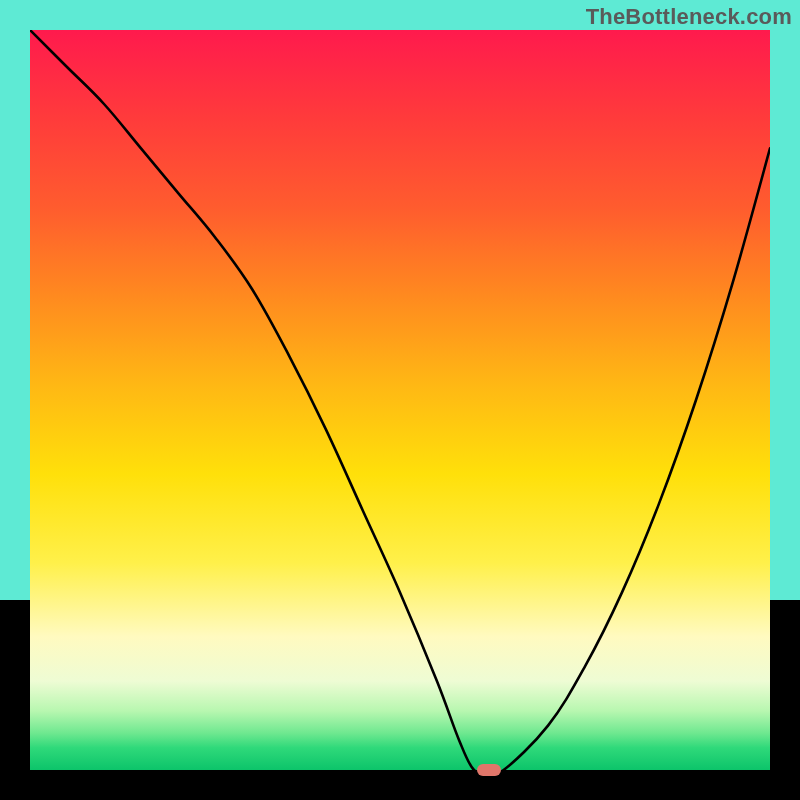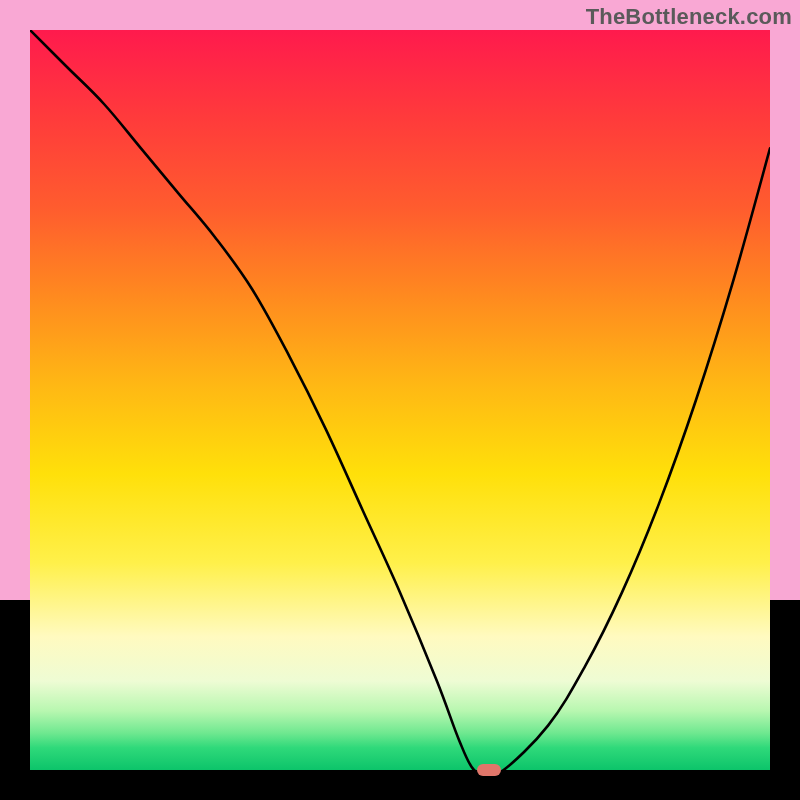--- a/index.html
+++ b/index.html
@@ -8,21 +8,21 @@
     width: 800px;
     height: 800px;
     background: #000;
     overflow: hidden;
     font-family: Arial, Helvetica, sans-serif;
   }
   .frame {
     position: relative;
     width: 800px;
     height: 600px;
-    background: #f9a8d4;
+    background: #5eead4;
   }
   .plot-area {
     position: absolute;
     left: 30px;
     top: 30px;
     width: 740px;
     height: 740px;
     background: linear-gradient(to bottom,
       #ff1a4d 0%,
       #ff3b3b 12%,

